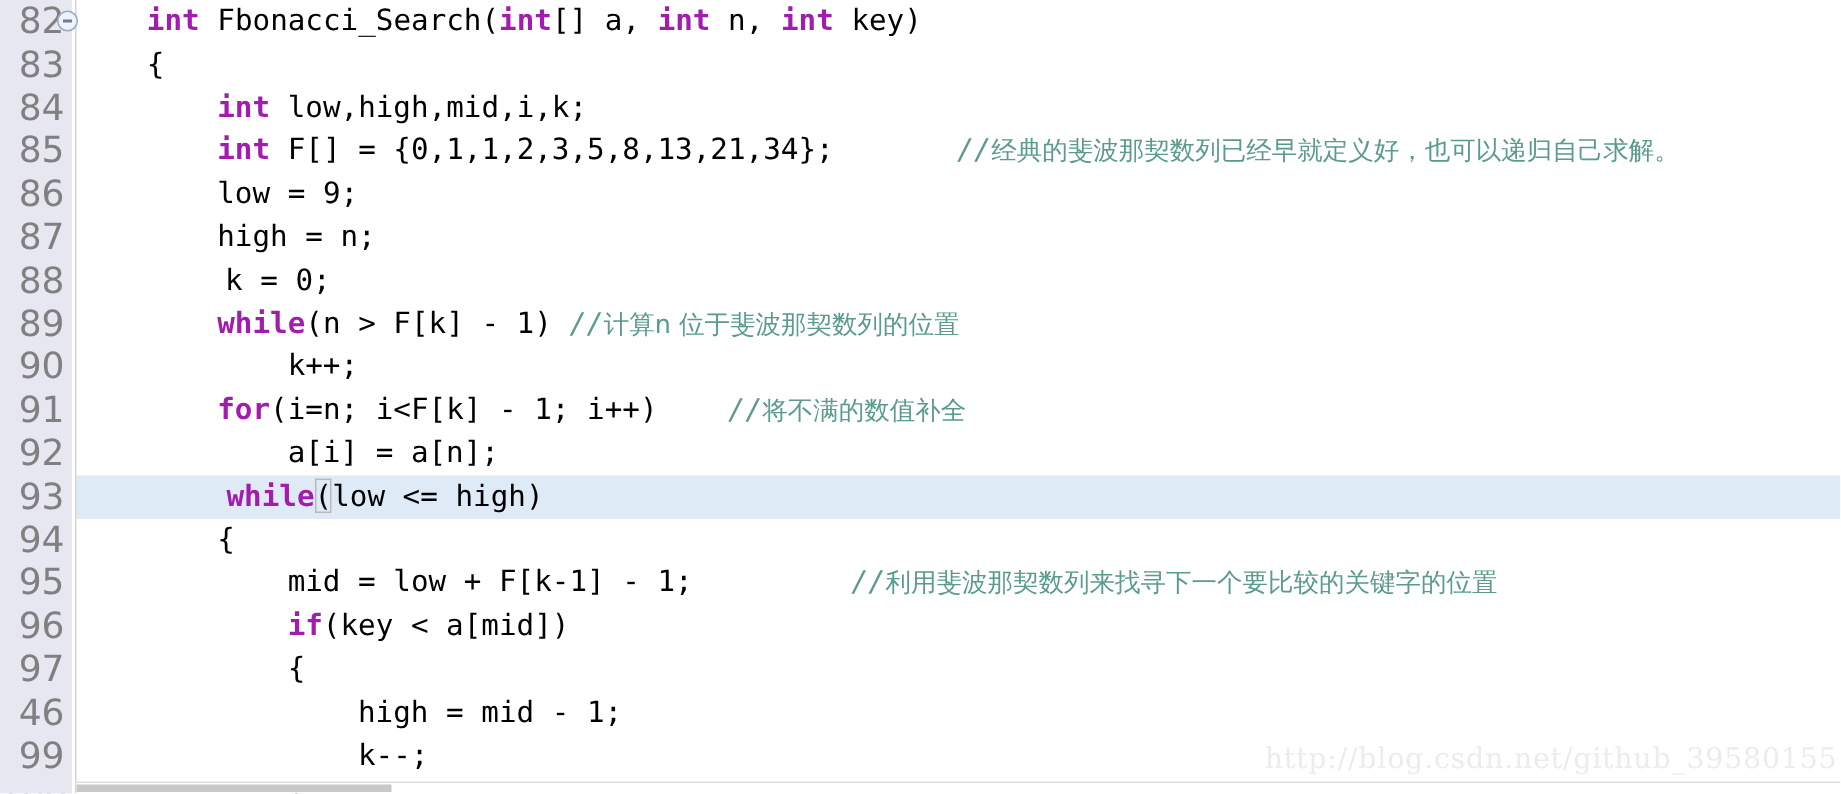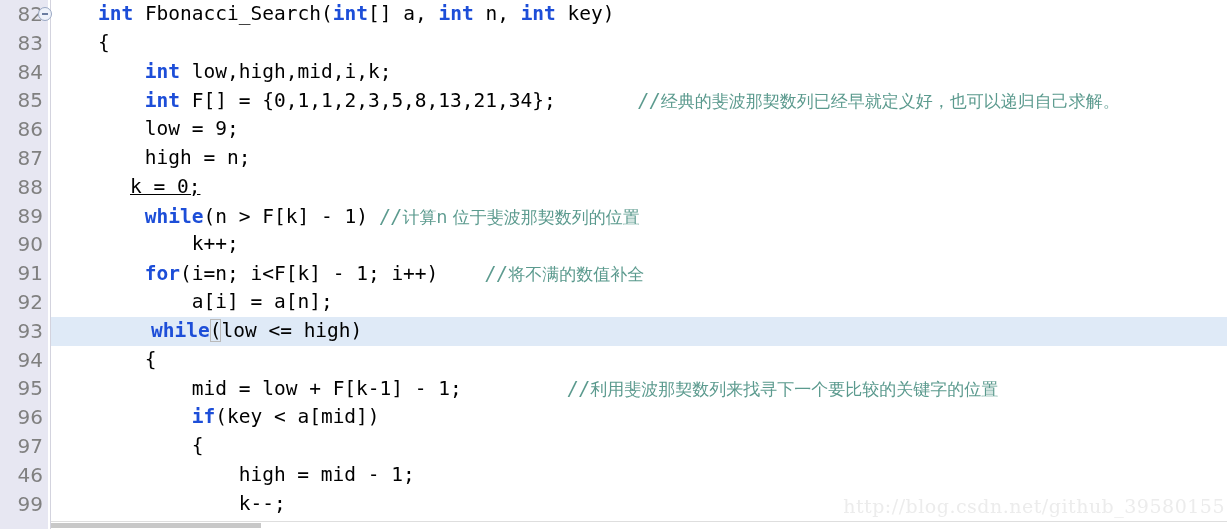--- a/index.html
+++ b/index.html
@@ -46,21 +46,21 @@
     position: relative;
     height: 28.8px;
     line-height: 28.8px;
     box-sizing: border-box;
   }
   .lineno {
     position: absolute;
     right: 5px;
     top: 0;
     font-family: "DejaVu Sans", "Liberation Sans", sans-serif;
-    font-size: 20px;
+    font-size: 24px;
     line-height: 28.8px;
     color: #808080;
     letter-spacing: 0px;
     white-space: nowrap;
   }
   .lineno.wide { right: 3px; }
 
   .fold-marker {
     position: absolute;
     left: 38px;
@@ -106,21 +106,21 @@
     position: absolute;
     left: 0;
     top: 0;
     white-space: pre;
   }
   .code-row.highlight {
     background: #dfeaf7;
   }
 
   .kw {
-    color: #1d4ed8;
+    color: #a21caf;
     font-weight: bold;
   }
   .cmt {
     color: #5b9a8e;
     font-family: "DejaVu Sans", "Liberation Sans", sans-serif;
     font-size: 17px;
   }
   .cmt-slash {
     font-family: "DejaVu Sans Mono", "Liberation Mono", monospace;
     font-size: 19px;
@@ -182,21 +182,21 @@
   <div class="gutter"></div>
   <div class="gutter-border"></div>
 
   <div class="code-area" id="code-area">
       <div class="code-row"><span class="inner" style="left: 46.92px;"><span class="kw">int</span><span> Fbonacci_Search(</span><span class="kw">int</span><span>[] a, </span><span class="kw">int</span><span> n, </span><span class="kw">int</span><span> key)</span></span></div>
       <div class="code-row"><span class="inner" style="left: 46.92px;"><span>{</span></span></div>
       <div class="code-row"><span class="inner" style="left: 93.84px;"><span class="kw">int</span><span> low,high,mid,i,k;</span></span></div>
       <div class="code-row"><span class="inner" style="left: 93.84px; text-align: right;"><span class="kw">int</span><span> F[] = {0,1,1,2,3,5,8,13,21,34};</span><span>       </span><span class="cmt"><span class="cmt-slash">//</span><span>经典的斐波那契数列已经早就定义好，也可以递归自己求解。</span></span></span></div>
       <div class="code-row"><span class="inner" style="left: 93.84px;"><span>low = 9;</span></span></div>
       <div class="code-row"><span class="inner" style="left: 93.84px;"><span>high = n;</span></span></div>
-      <div class="code-row"><span class="inner" style="left: 79px; text-decoration: underline;"><span>k = 0;</span></span></div>
+      <div class="code-row"><span class="inner" style="left: 99px;"><span>k = 0;</span></span></div>
       <div class="code-row"><span class="inner" style="left: 93.84px;"><span class="kw">while</span><span>(n &gt; F[k] - 1) </span><span class="cmt"><span class="cmt-slash">//</span><span>计算n 位于斐波那契数列的位置</span></span></span></div>
       <div class="code-row"><span class="inner" style="left: 140.76px;"><span>k++;</span></span></div>
       <div class="code-row"><span class="inner" style="left: 93.84px;"><span class="kw">for</span><span>(i=n; i&lt;F[k] - 1; i++)</span><span>    </span><span class="cmt"><span class="cmt-slash">//</span><span>将不满的数值补全</span></span></span></div>
       <div class="code-row"><span class="inner" style="left: 140.76px;"><span>a[i] = a[n];</span></span></div>
       <div class="code-row highlight"><span class="inner" style="left: 100px;"><span class="kw">while</span><span class="bracket-match">(</span><span>low &lt;= high)</span></span></div>
       <div class="code-row"><span class="inner" style="left: 93.84px;"><span>{</span></span></div>
       <div class="code-row"><span class="inner" style="left: 140.76px;"><span>mid = low + F[k-1] - 1;</span><span>         </span><span class="cmt"><span class="cmt-slash">//</span><span>利用斐波那契数列来找寻下一个要比较的关键字的位置</span></span></span></div>
       <div class="code-row"><span class="inner" style="left: 140.76px;"><span class="kw">if</span><span>(key &lt; a[mid])</span></span></div>
       <div class="code-row"><span class="inner" style="left: 140.76px;"><span>{</span></span></div>
       <div class="code-row"><span class="inner" style="left: 187.68px;"><span>high = mid - 1;</span></span></div>

